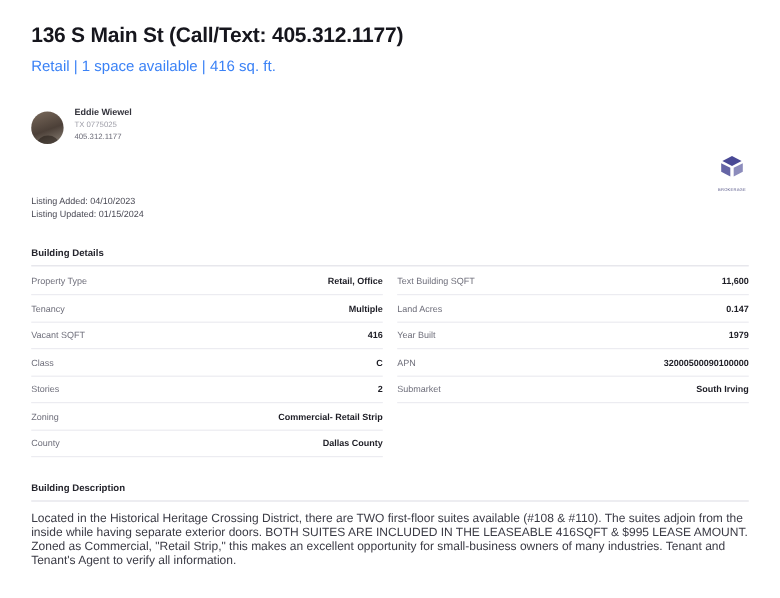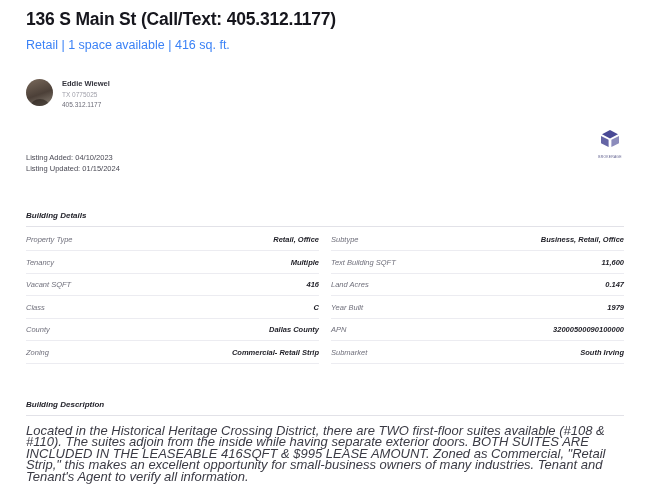--- a/index.html
+++ b/index.html
@@ -10,42 +10,42 @@
     height: 498px;
     background: #ffffff;
     font-family: "Liberation Sans", sans-serif;
     color: #2b2b33;
     overflow: hidden;
   }
   .page {
     position: relative;
     width: 650px;
     height: 498px;
-    padding: 8px 26px;
+    padding: 18px 26px;
   }
   .title {
     font-size: 17.5px;
     font-weight: bold;
     letter-spacing: -0.2px;
     color: #16161d;
     margin: 0;
     padding-top: 0px;
     line-height: 22px;
   }
   .subtitle {
     font-size: 12.5px;
     color: #3b82f6;
     margin-top: 7px;
     line-height: 16px;
   }
 
   
   .agent {
     display: flex;
-    align-items: flex-start;
+    align-items: flex-end;
     margin-top: 26px;
   }
   .avatar {
     width: 27px;
     height: 27px;
     border-radius: 50%;
     background: linear-gradient(160deg, #7a6a5c 0%, #4c4038 55%, #8c8378 100%);
     flex: 0 0 auto;
     position: relative;
     overflow: hidden;
@@ -99,22 +99,21 @@
   }
   .logo-caption {
     font-size: 3.4px;
     color: #5a5a8a;
     letter-spacing: 0.2px;
     margin-top: 1px;
   }
 
   
   .section {
-    margin-top: 36px;
-    font-style: italic;
+    margin-top: 21px;
   }
   .section-title {
     font-size: 8px;
     font-weight: bold;
     color: #24242c;
     padding-bottom: 6px;
   }
   .rule {
     height: 1px;
     background: #e2e2e8;
@@ -132,21 +131,21 @@
     justify-content: space-between;
     align-items: baseline;
     border-bottom: 1px solid #ececf1;
     padding: 6.5px 0 6px 0;
     font-size: 7.5px;
   }
   .detail-label { color: #6f6f7b; }
   .detail-value { color: #1d1d25; font-weight: bold; }
 
   .body-text {
-    font-size: 13px;
+    font-size: 10px;
     line-height: 11.5px;
     color: #3b3b45;
     margin-top: 9px;
   }
   .highlight-text {
     font-size: 7.4px;
     line-height: 11.5px;
     color: #3b3b45;
     margin-top: 9px;
   }
@@ -199,33 +198,33 @@
         </div>
         <div class="detail-row">
           <span class="detail-label">Vacant SQFT</span>
           <span class="detail-value">416</span>
         </div>
         <div class="detail-row">
           <span class="detail-label">Class</span>
           <span class="detail-value">C</span>
         </div>
         <div class="detail-row">
+          <span class="detail-label">Stories</span>
+          <span class="detail-value">2</span>
+        </div>
+        <div class="detail-row">
+          <span class="detail-label">Zoning</span>
+          <span class="detail-value">Commercial- Retail Strip</span>
+        </div>
+        <div class="detail-row">
           <span class="detail-label">County</span>
           <span class="detail-value">Dallas County</span>
         </div>
-        <div class="detail-row">
-          <span class="detail-label">Zoning</span>
-          <span class="detail-value">Commercial- Retail Strip</span>
-        </div>
       </div>
       <div>
-        <div class="detail-row">
-          <span class="detail-label">Subtype</span>
-          <span class="detail-value">Business, Retail, Office</span>
-        </div>
         <div class="detail-row">
           <span class="detail-label">Text Building SQFT</span>
           <span class="detail-value">11,600</span>
         </div>
         <div class="detail-row">
           <span class="detail-label">Land Acres</span>
           <span class="detail-value">0.147</span>
         </div>
         <div class="detail-row">
           <span class="detail-label">Year Built</span>

